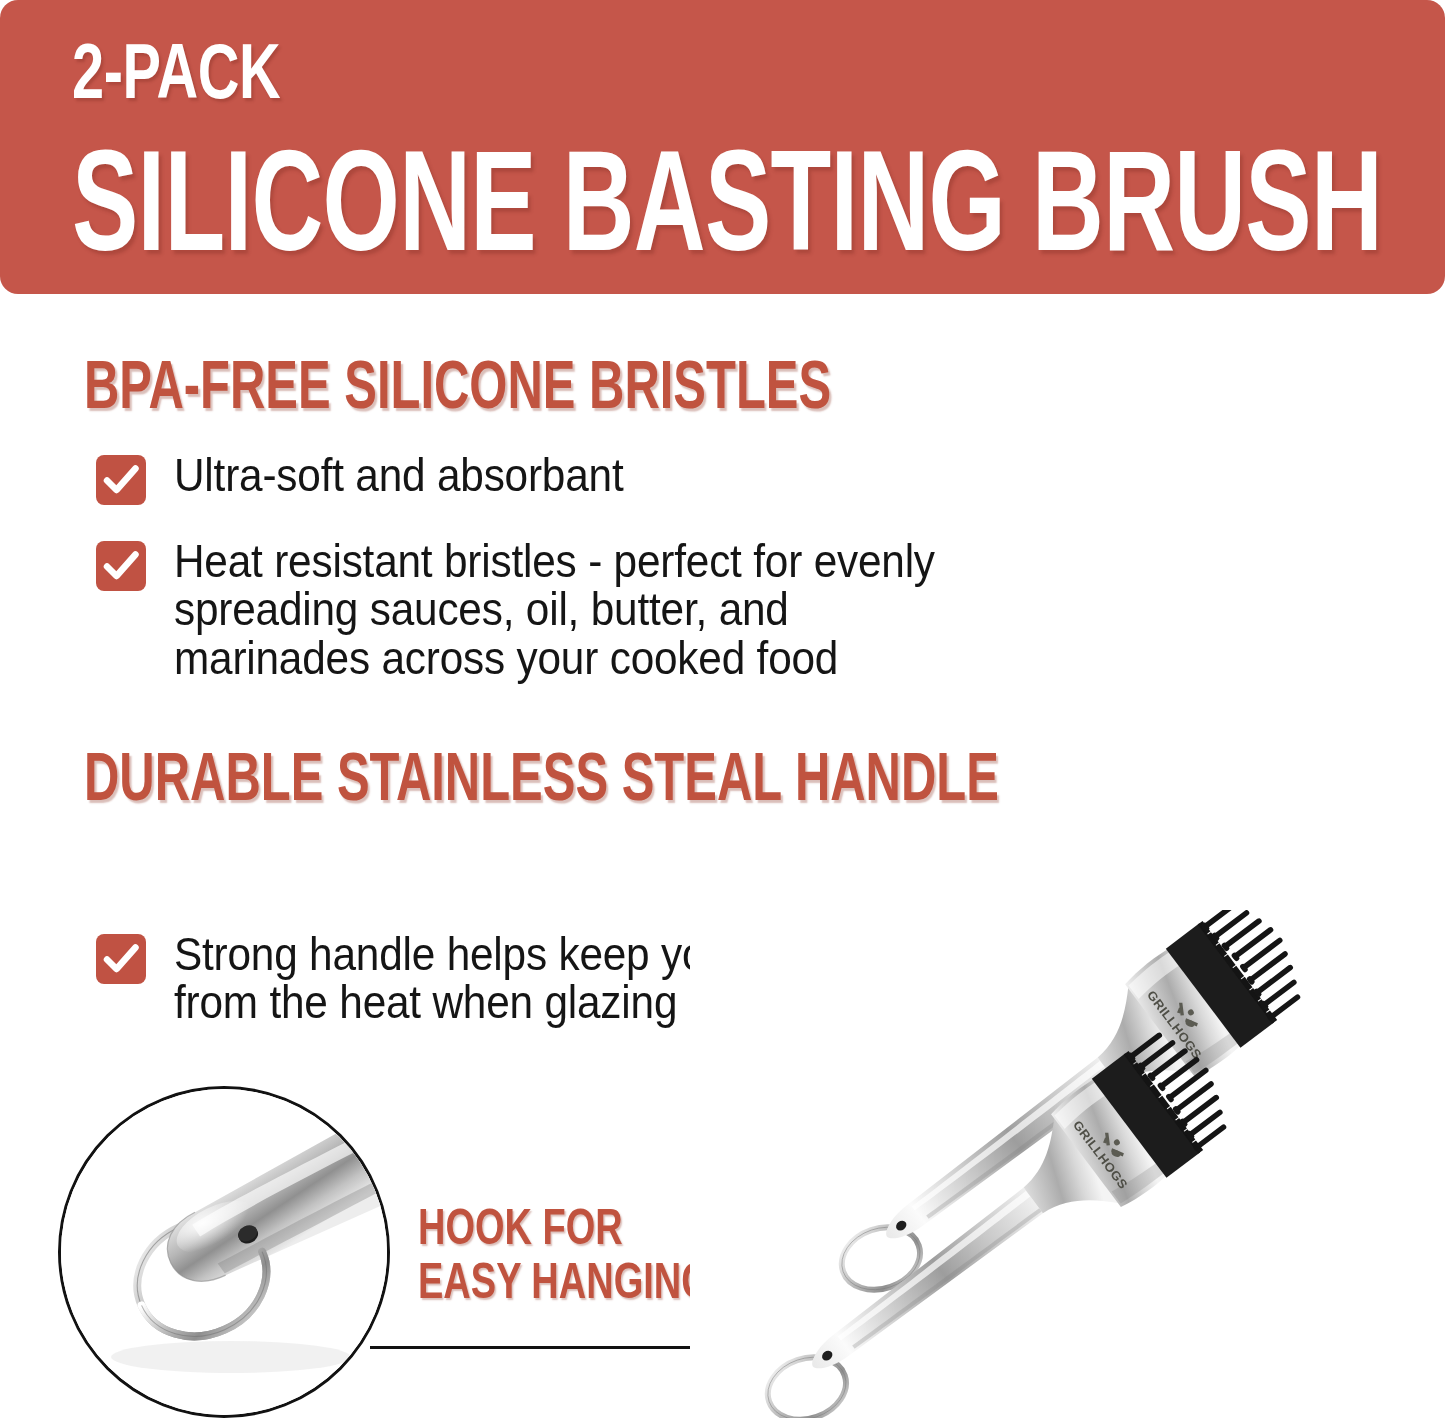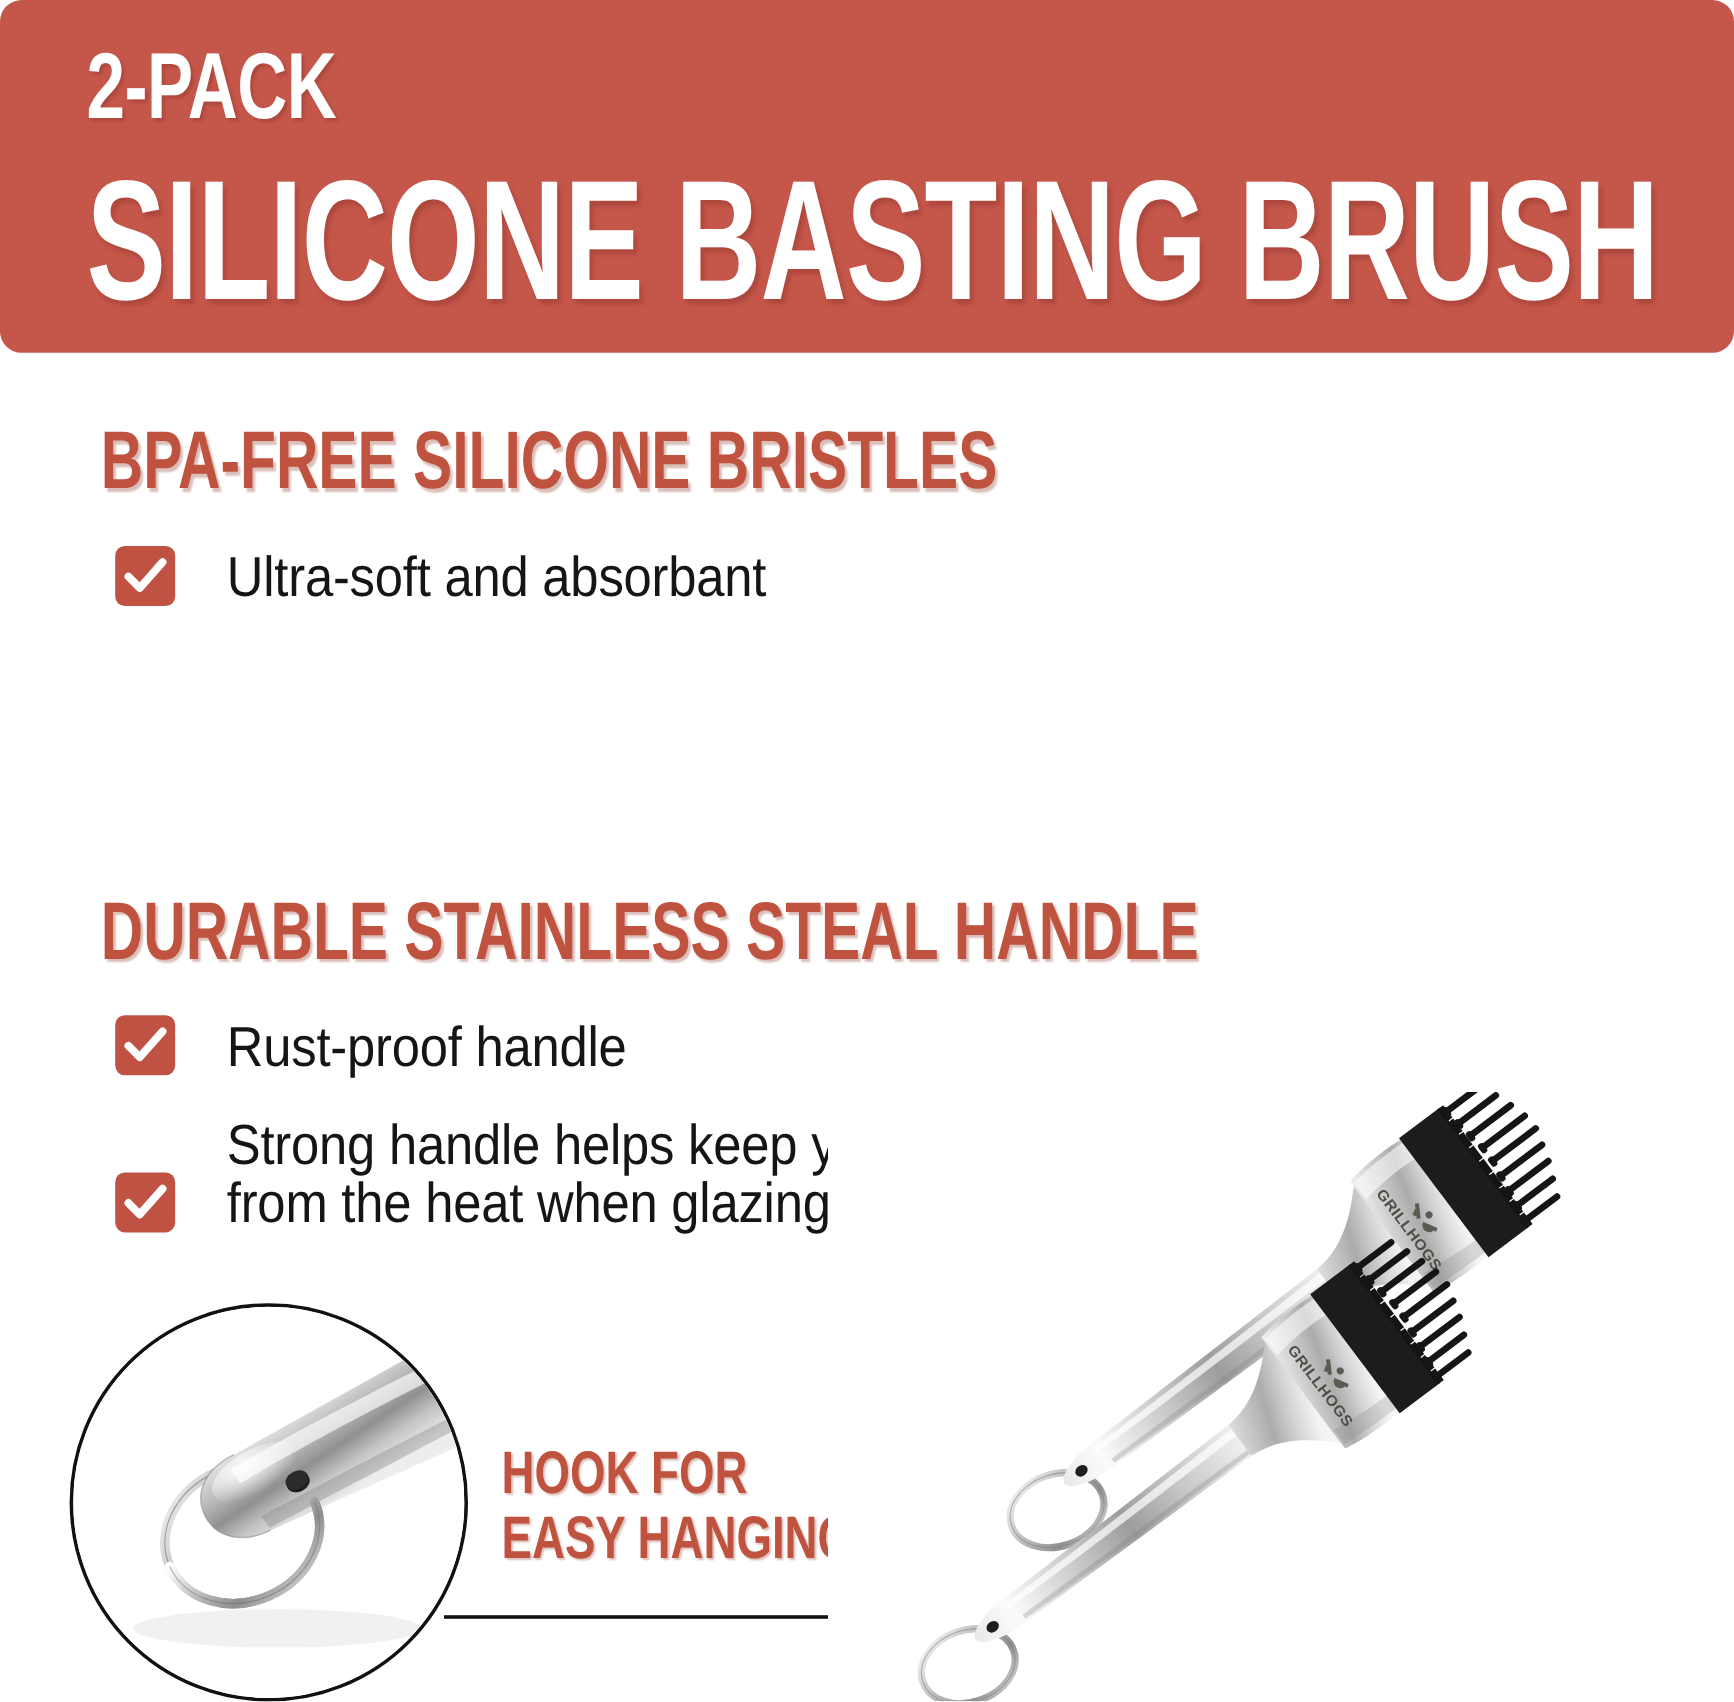--- a/index.html
+++ b/index.html
@@ -81,22 +81,21 @@
     white-space: nowrap;
     text-shadow: 3px 3px 2px rgba(150,70,55,0.35);
   }
   #heading-bristles { left: 84px; top: 56px; }
   #heading-handle   { left: 84px; top: 448px; }
 
   
   .feature-row {
     position: absolute;
     display: flex;
-    align-items: flex-end;
-    gap: 15px;
+    align-items: flex-start;
   }
   #feature-0 { left: 96px; top: 157px; }
   #feature-1 { left: 96px; top: 243px; }
   #feature-2 { left: 96px; top: 548px; }
   #feature-3 { left: 96px; top: 636px; }
 
   .checkbox-icon {
     flex: 0 0 auto;
     width: 50px;
     height: 50px;
@@ -190,31 +189,33 @@
 
   <div class="feature-row" id="feature-0">
     <span class="checkbox-icon">
       <svg viewBox="0 0 38 38" aria-hidden="true">
         <path d="M5 19.5 L14.5 29 L33.5 7.5" fill="none" stroke="#ffffff" stroke-width="6.5" stroke-linecap="round" stroke-linejoin="round"></path>
       </svg>
     </span>
     <span class="feature-text">Ultra-soft and absorbant</span>
   </div>
 
-
-  <div class="section-heading" id="heading-handle">DURABLE STAINLESS STEAL HANDLE</div>
-
-  <div class="feature-row" id="feature-2">
+  <div class="feature-row" id="feature-1">
     <span class="checkbox-icon">
       <svg viewBox="0 0 38 38" aria-hidden="true">
         <path d="M5 19.5 L14.5 29 L33.5 7.5" fill="none" stroke="#ffffff" stroke-width="6.5" stroke-linecap="round" stroke-linejoin="round"></path>
       </svg>
     </span>
-    <span class="feature-text">Rust-proof handle</span>
+    <span class="feature-text">Heat resistant bristles - perfect for evenly
+spreading sauces, oil, butter, and
+marinades across your cooked food</span>
   </div>
+
+  <div class="section-heading" id="heading-handle">DURABLE STAINLESS STEAL HANDLE</div>
+
 
   <div class="feature-row" id="feature-3">
     <span class="checkbox-icon">
       <svg viewBox="0 0 38 38" aria-hidden="true">
         <path d="M5 19.5 L14.5 29 L33.5 7.5" fill="none" stroke="#ffffff" stroke-width="6.5" stroke-linecap="round" stroke-linejoin="round"></path>
       </svg>
     </span>
     <span class="feature-text">Strong handle helps keep your hands away
 from the heat when glazing meat</span>
   </div>

